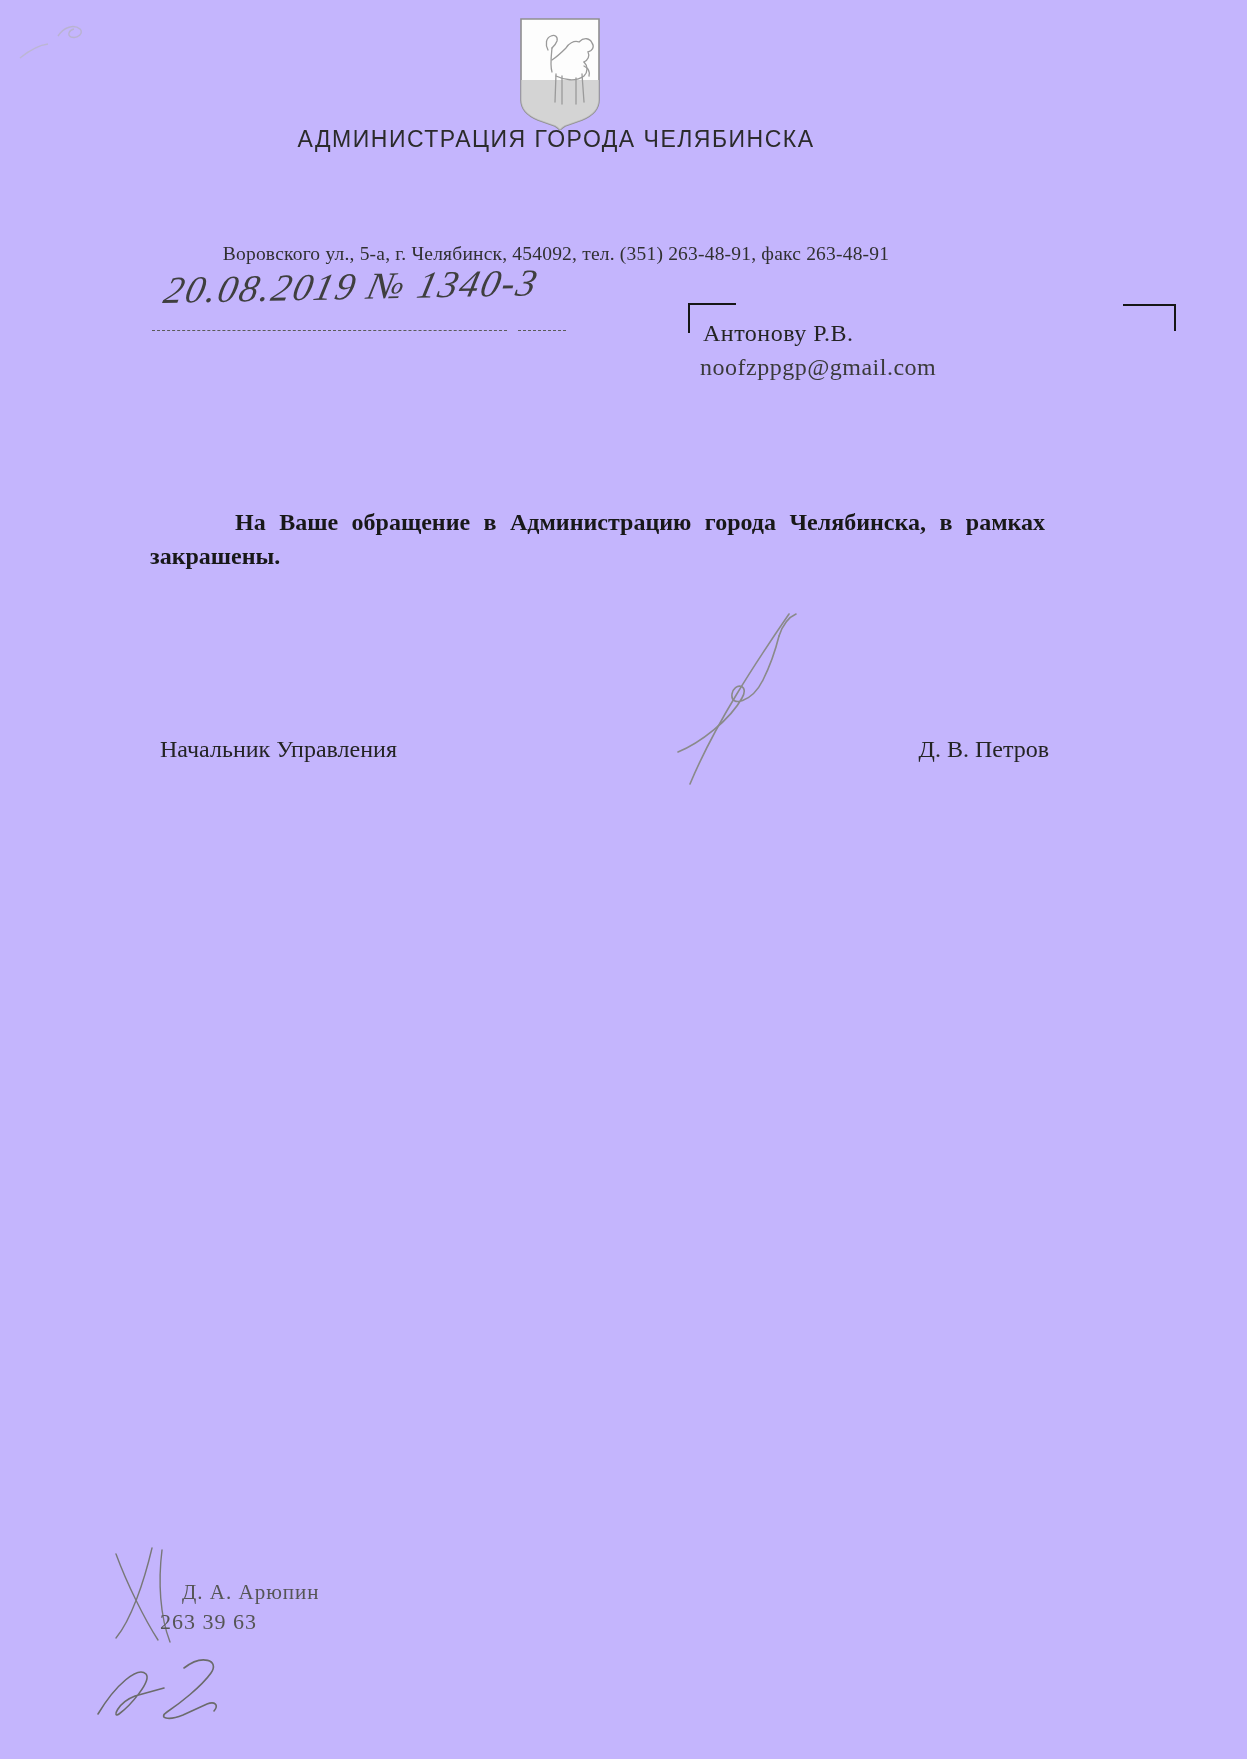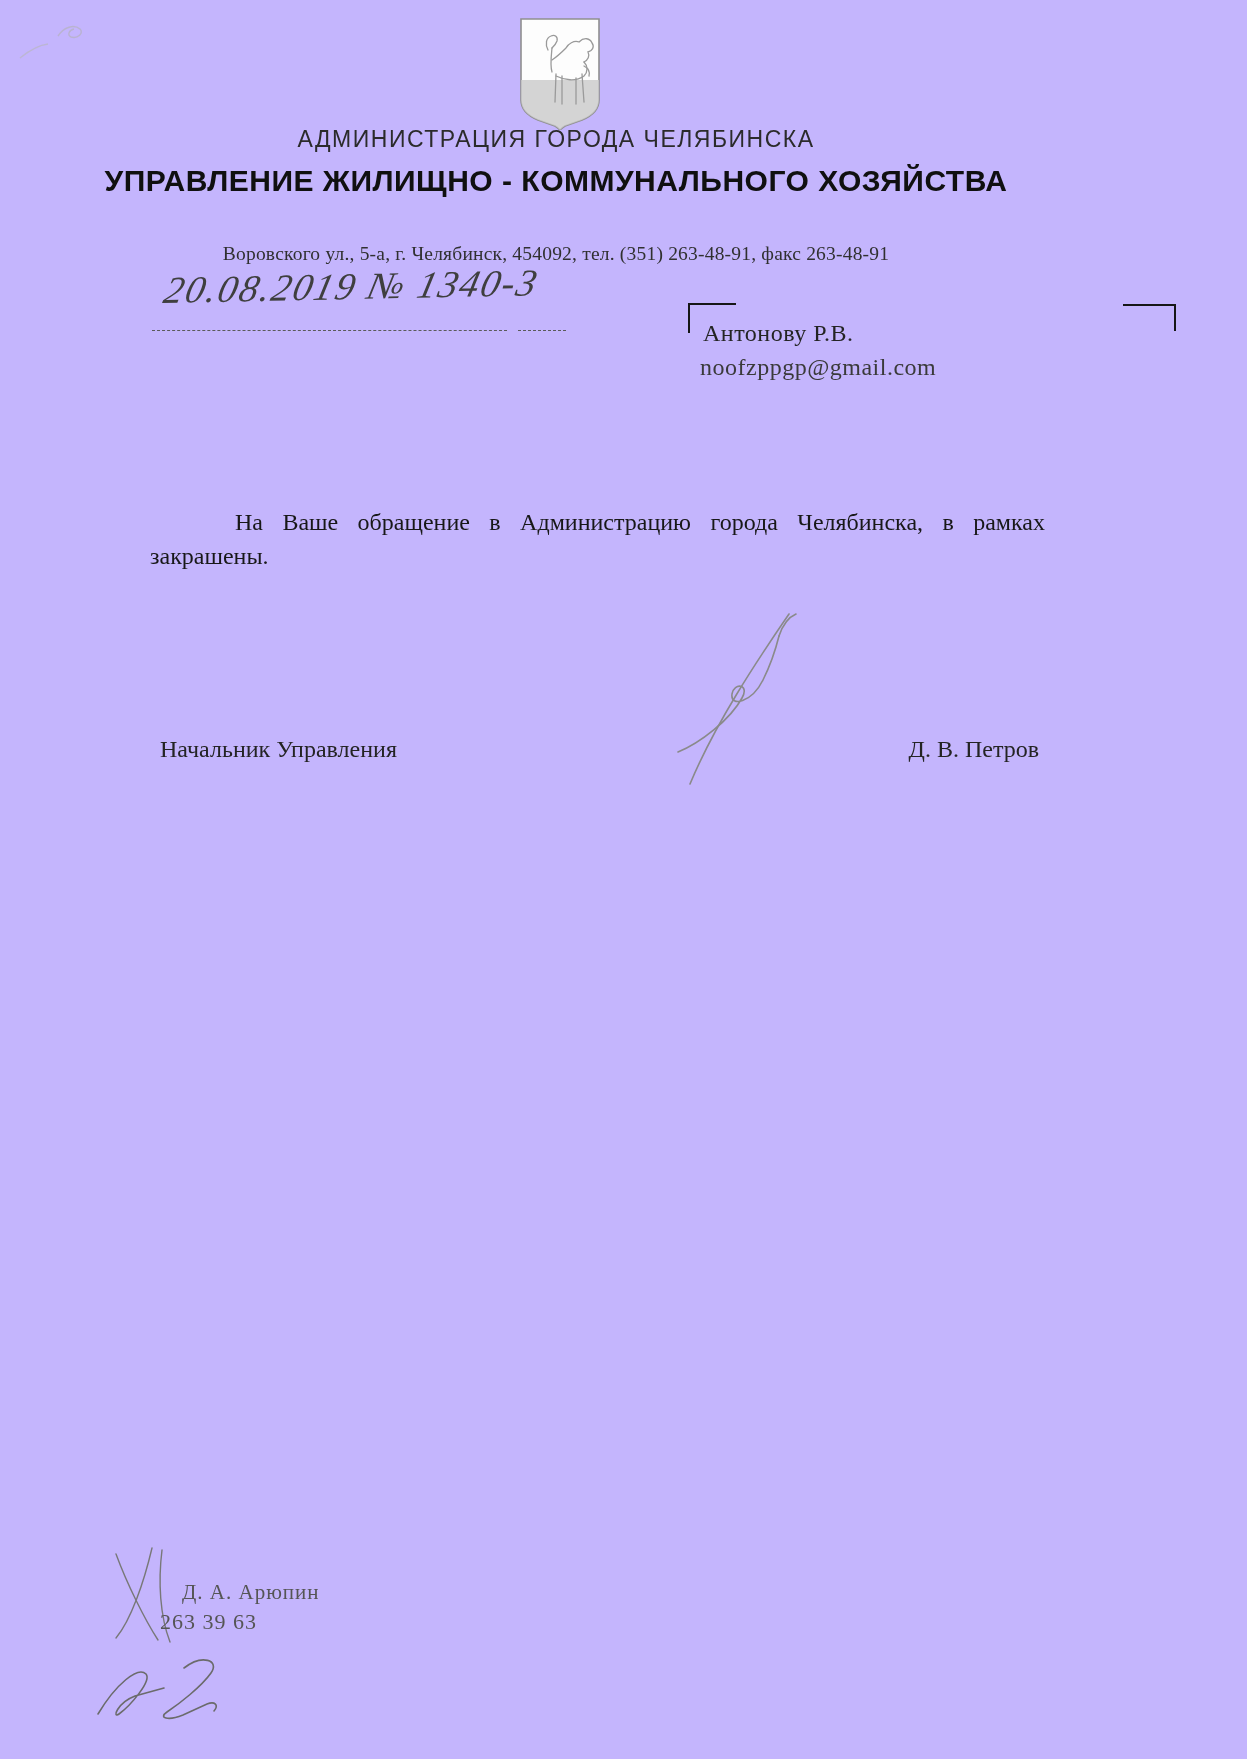--- a/index.html
+++ b/index.html
@@ -32,27 +32,27 @@
   .dash-line{border-top:1.5px dashed #5a5a5a;height:0;}
   .ref-row{left:158px;top:352px;font-size:21px;color:#2a2a2a;white-space:nowrap;}
   .dotseg{display:inline-block;border-bottom:1.5px dashed #4a4a4a;height:16px;vertical-align:baseline;}
   
   .corner{border:0 solid #161616;}
   .corner-left{left:688px;top:303px;width:46px;height:28px;border-top-width:2.5px;border-left-width:2px;}
   .corner-right{left:1123px;top:304px;width:51px;height:25px;border-top-width:2.5px;border-right-width:2px;}
   .addr-name{left:703px;top:320px;font-size:24px;color:#242424;letter-spacing:.5px;}
   .addr-email{left:700px;top:354px;font-size:24px;color:#3a3a3a;letter-spacing:.5px;}
   
-  .body-block{left:150px;top:506px;width:895px;font-size:24px;line-height:33.5px;color:#181818;}
+  .body-block{left:150px;top:506px;width:895px;font-size:24px;line-height:33.5px;color:#181818;font-weight:bold;}
   .bline{text-align:justify;text-align-last:justify;}
   .bline.first{padding-left:85px;}
   .bline.last{text-align:right;text-align-last:left;}
   
   .pos-title{left:160px;top:736px;font-size:24px;color:#242424;}
-  .signer{top:736px;right:208px;font-size:24px;color:#242424;}
+  .signer{top:736px;right:198px;font-size:24px;color:#242424;}
   
   .exec-name{left:182px;top:1580px;font-size:21px;color:#555;letter-spacing:1px;}
   .exec-phone{left:160px;top:1609px;font-size:22px;color:#555;letter-spacing:1px;}
   svg{display:block;}
 </style>
 </head>
 <body>
 
 <div class="page">
 
@@ -73,21 +73,20 @@
       <path d="M30,34 C27,28 28,22 33,20 C37,18 40,21 39,25 C38,28 36,30 34,32"></path>
       <path d="M34,32 C33,42 32,50 34,56"></path>
       <path d="M34,44 C40,40 44,36 48,32 C50,28 56,24 61,26 C66,21 72,22 74,27 C77,31 74,35 70,36 C72,40 70,44 66,46"></path>
       <path d="M66,46 C70,50 70,56 66,60 C58,66 46,64 38,60"></path>
       <path d="M38,58 L37,86 M44,60 L44,88 M58,62 L58,88 M64,58 L66,86"></path>
       <path d="M66,50 C70,52 72,56 71,60"></path>
     </g>
   </svg>
 
   <div class="abs center-block org-top">АДМИНИСТРАЦИЯ ГОРОДА ЧЕЛЯБИНСКА</div>
-  <div class="abs center-block org-main">УПРАВЛЕНИЕ ЖИЛИЩНО - КОММУНАЛЬНОГО ХОЗЯЙСТВА</div>
   <div class="abs center-block org-contact">Воровского ул., 5-а, г. Челябинск, 454092, тел. (351) 263-48-91, факс 263-48-91</div>
 
   <div class="abs hand-date">20.08.2019 № 1340-3</div>
   <div class="abs dash-line" style="left:152px;top:330px;width:355px;"></div>
   <div class="abs dash-line" style="left:518px;top:330px;width:48px;"></div>
 
 
   <div class="abs corner corner-left"></div>
   <div class="abs corner corner-right"></div>
 

